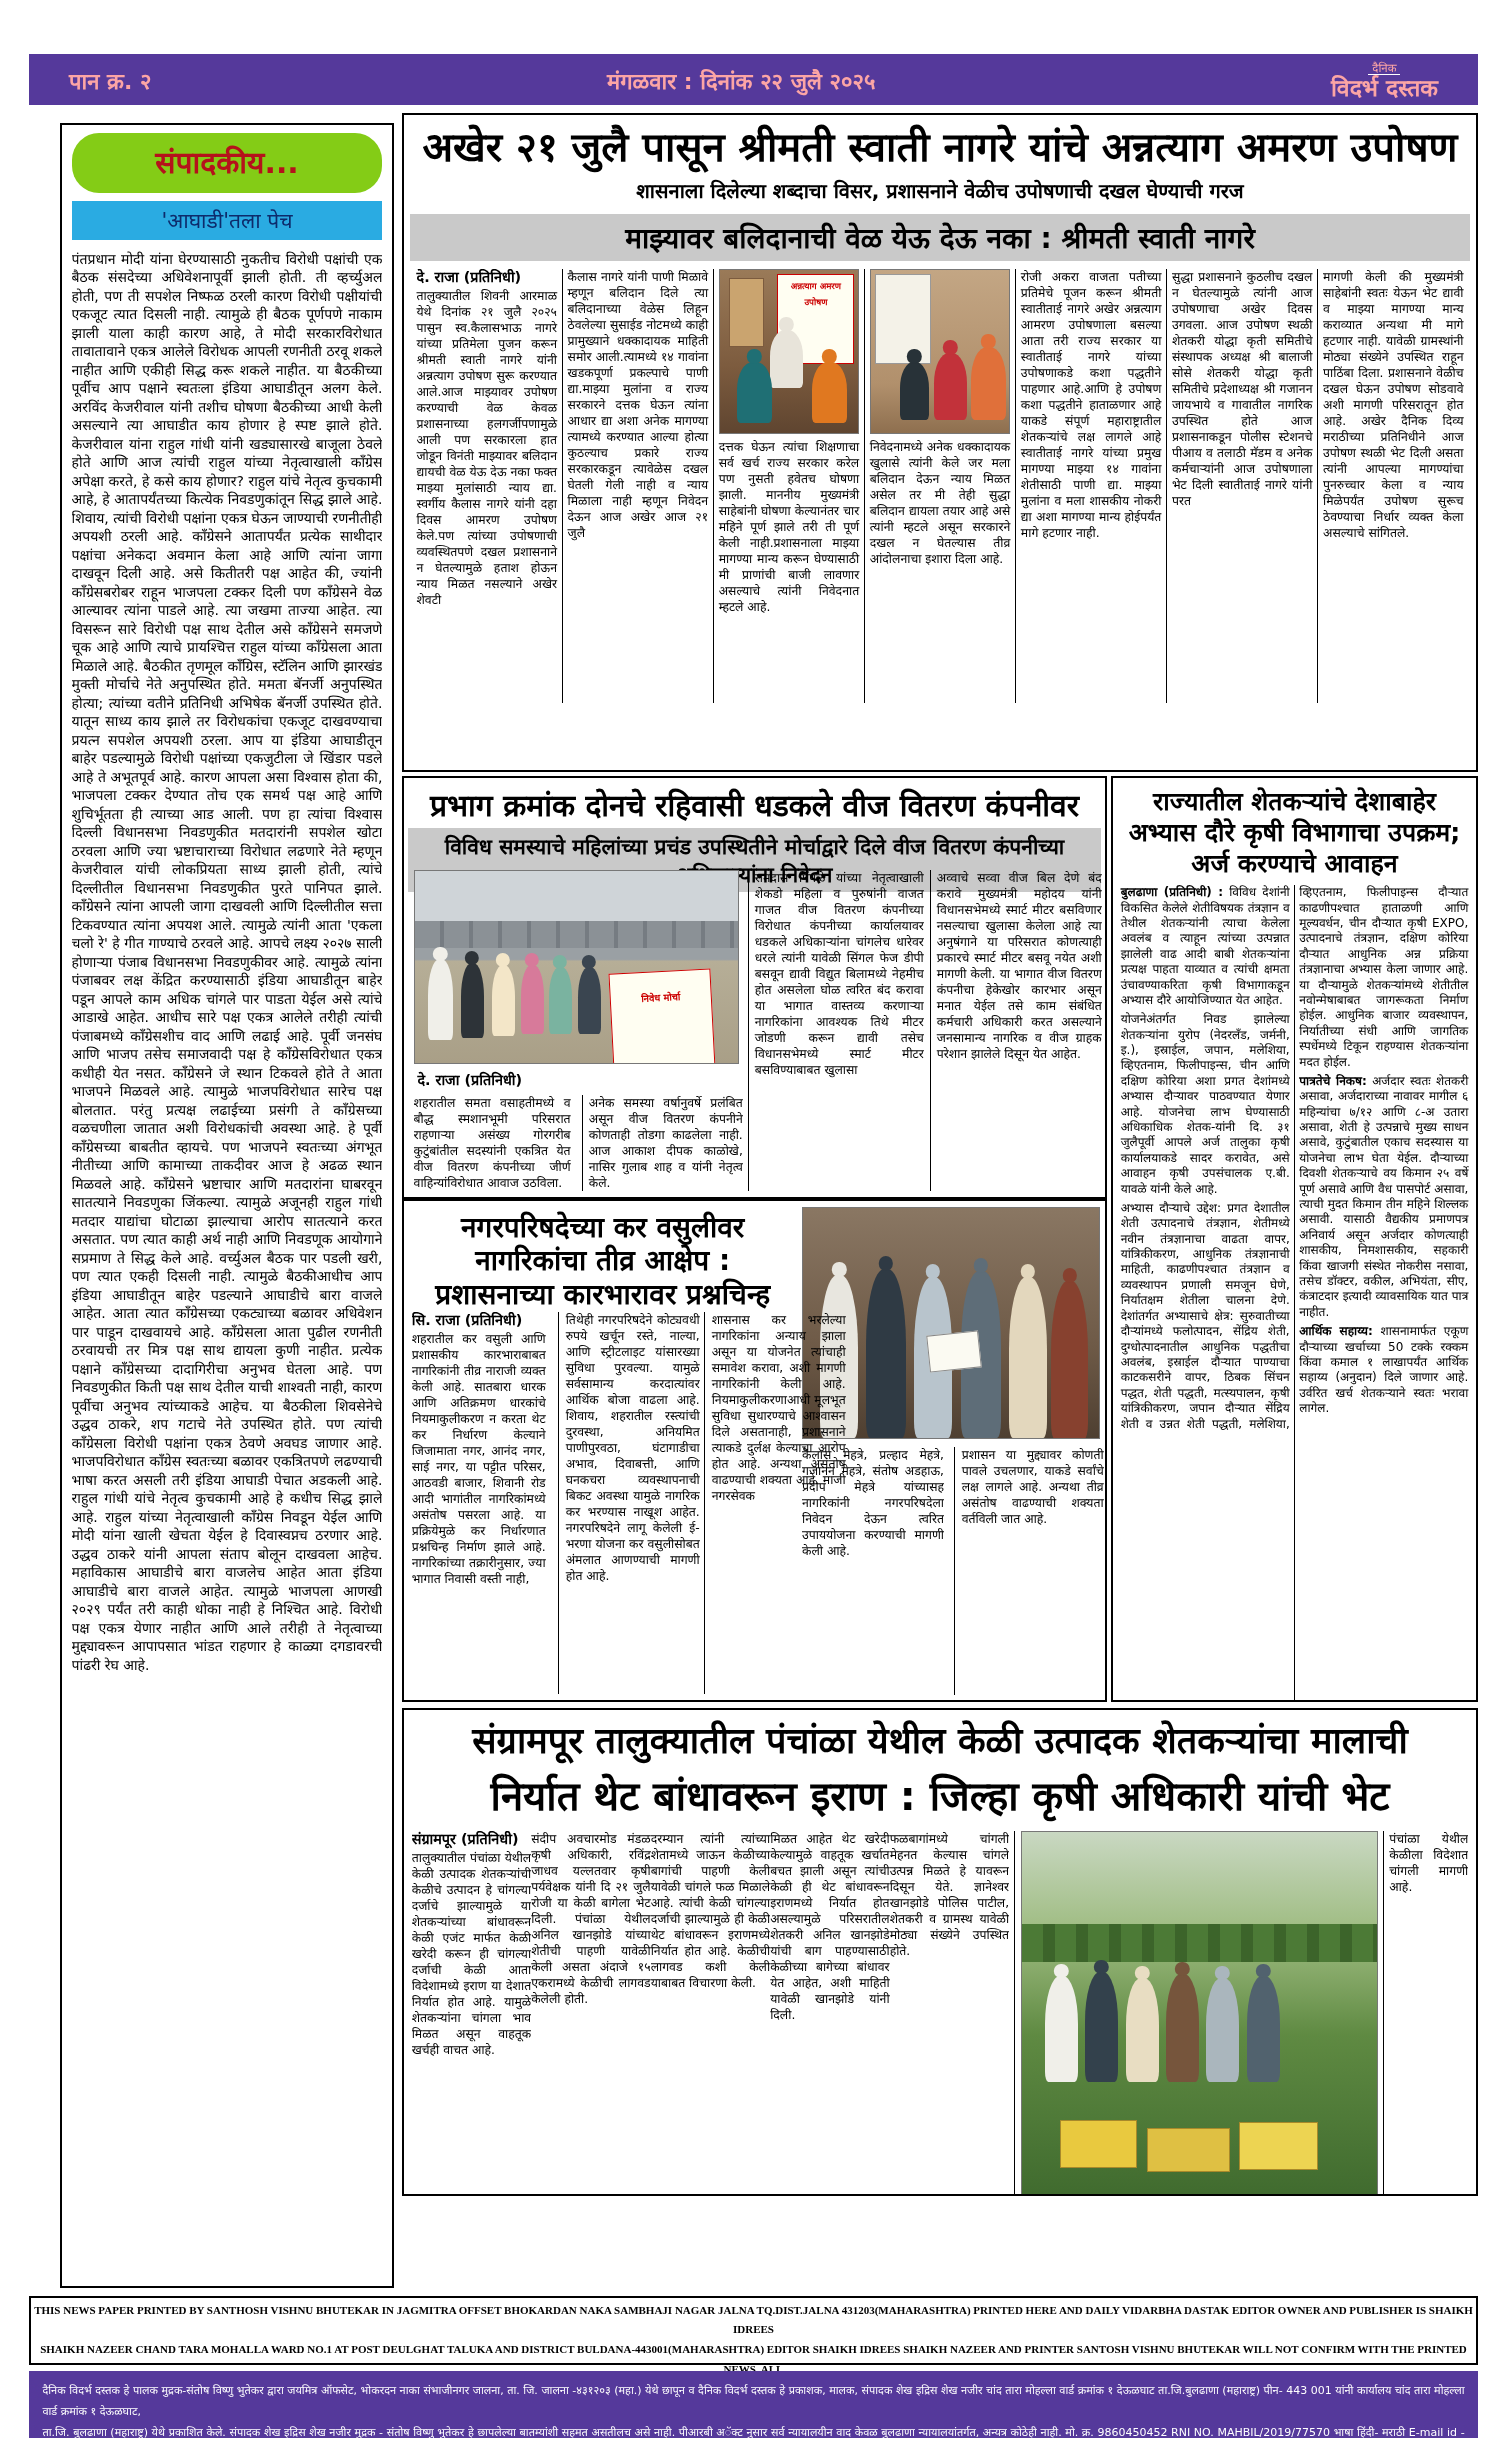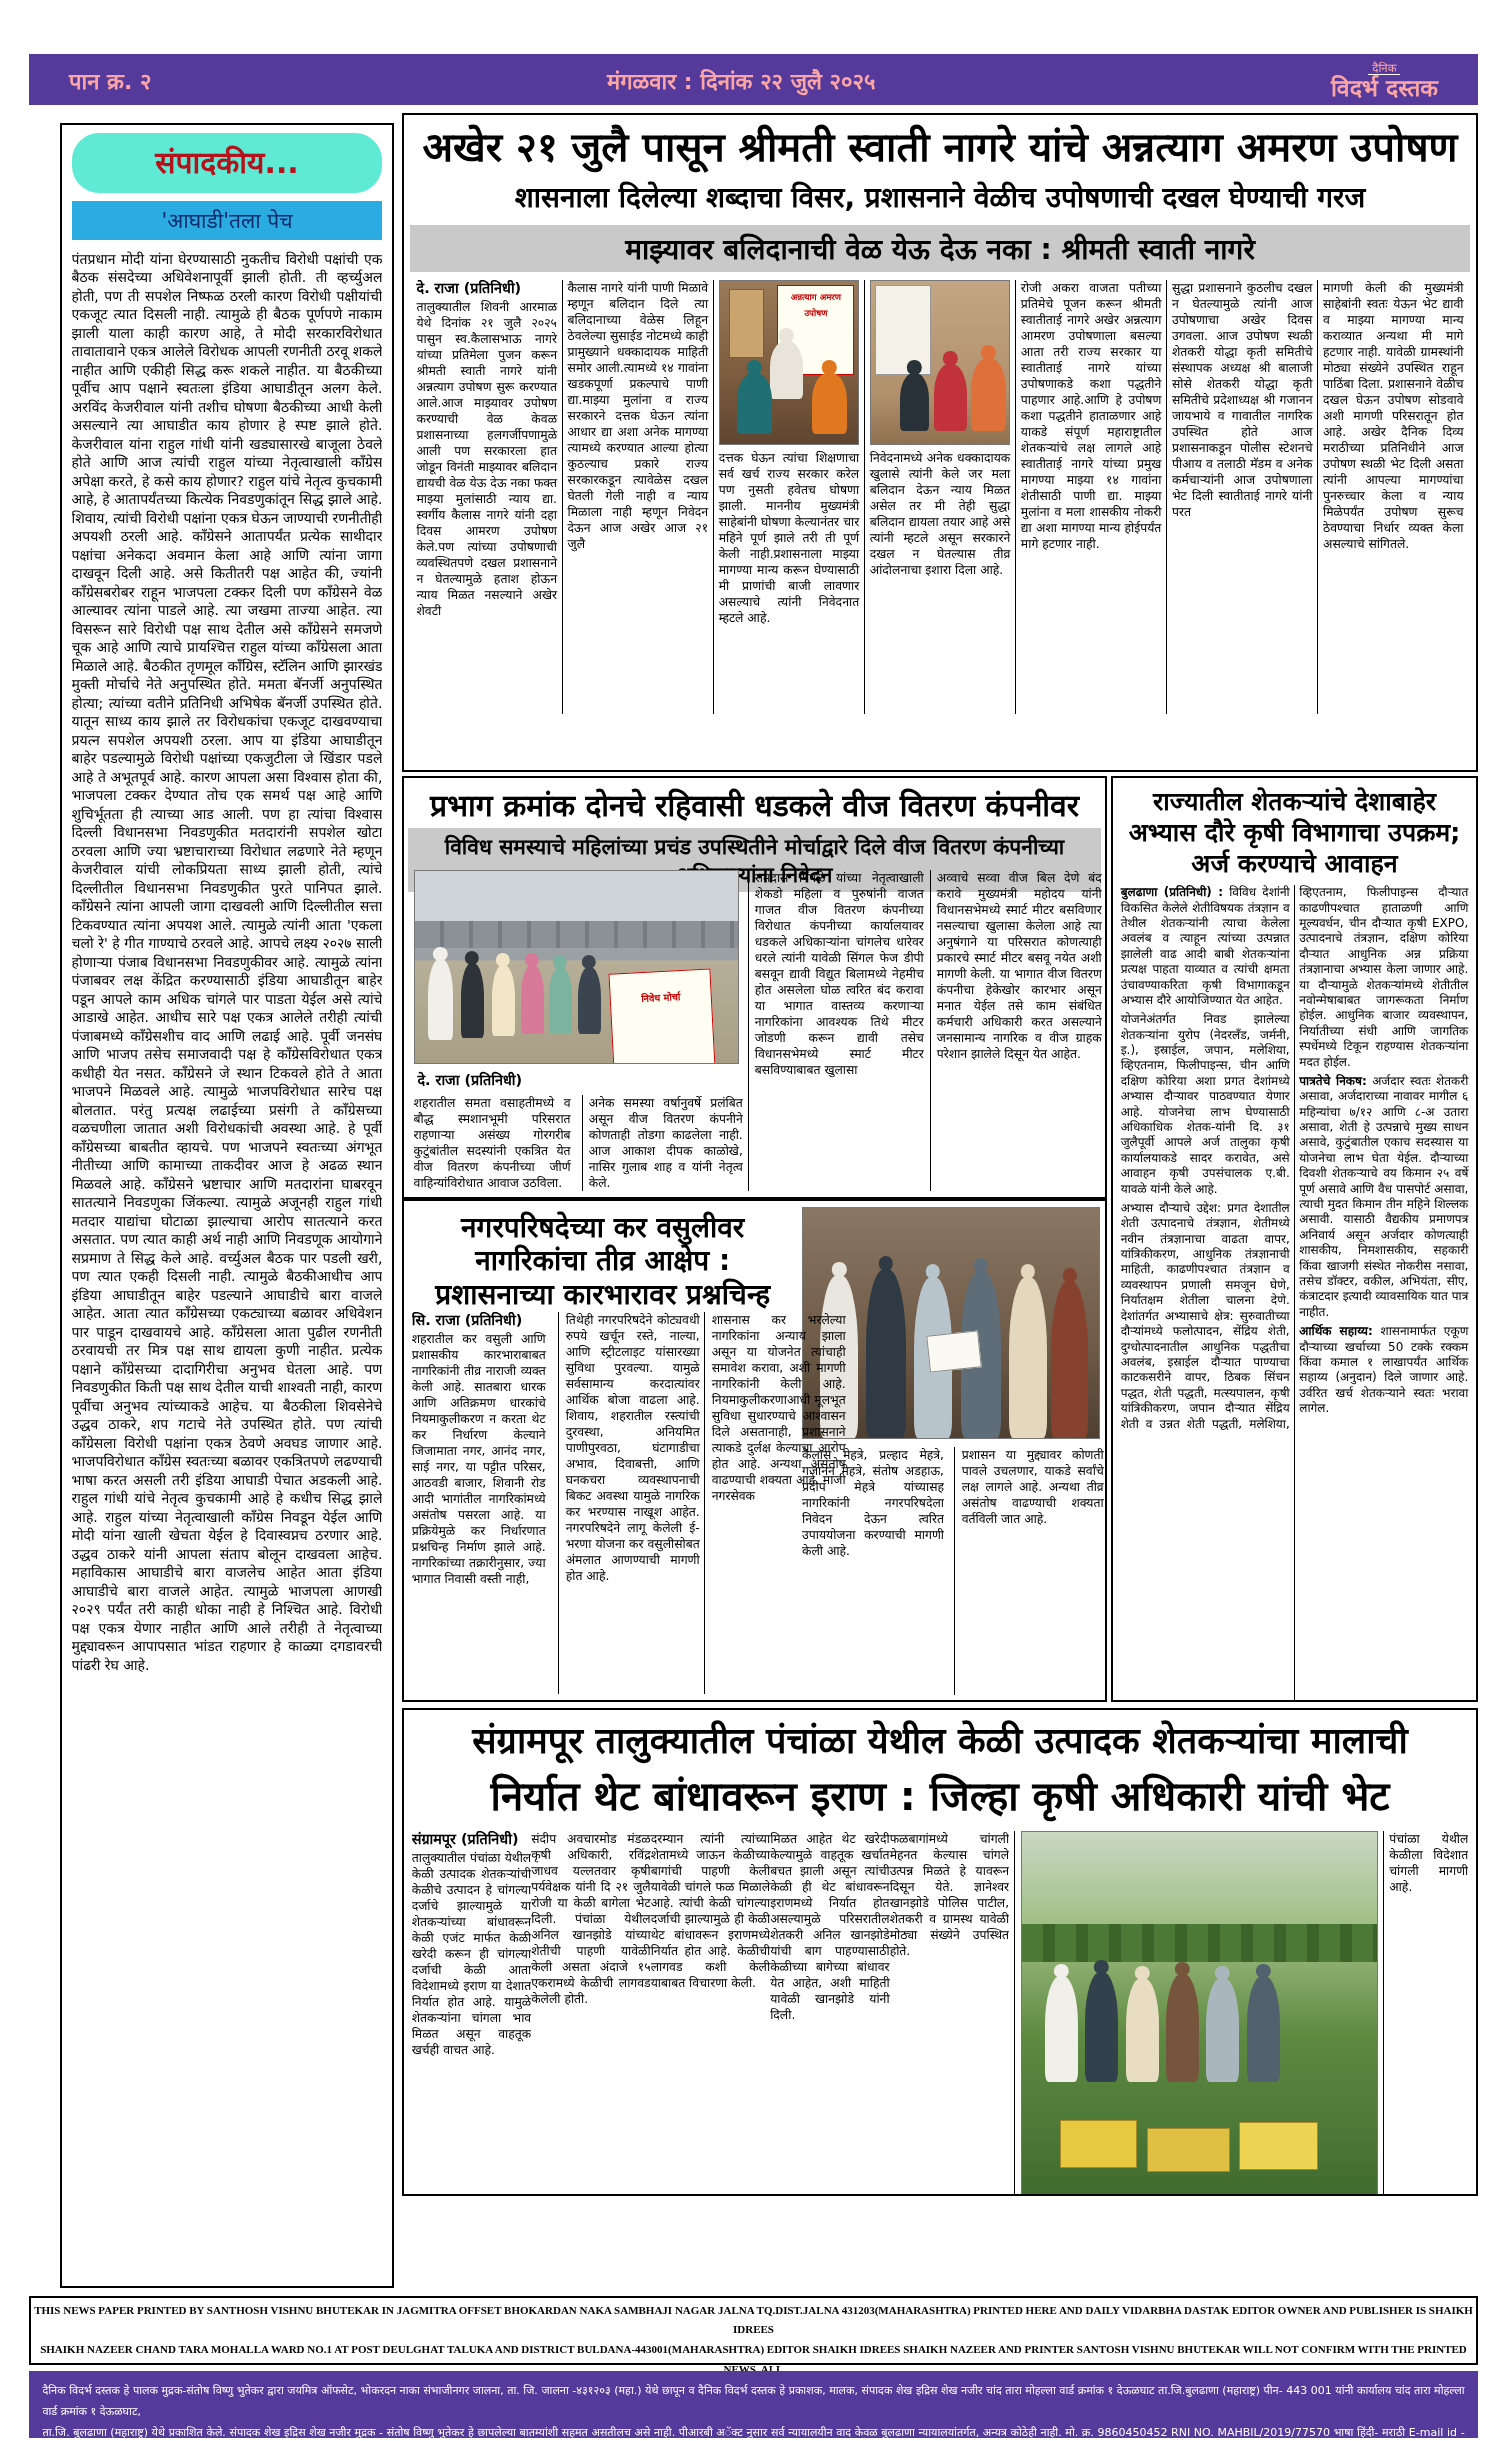--- a/index.html
+++ b/index.html
@@ -10,21 +10,21 @@
             color:#fca5a5;display:flex;align-items:center;justify-content:space-between;
             padding:0 40px;box-sizing:border-box;}
   .m-page{font-size:22px;font-weight:700;}
   .m-date{font-size:22px;font-weight:700;}
   .m-brand{text-align:center;line-height:1.05;}
   .m-brand .top{font-size:11.5px;display:inline-block;border-bottom:1px solid #fff;padding:0 3.8px;}
   .m-brand .main{font-size:23px;font-weight:800;}
   
   .editorial{position:absolute;left:60px;top:123px;width:334px;height:2165px;border:2.9px solid #000;
              box-sizing:border-box;padding:7.7px 9.6px;overflow:hidden;}
-  .ed-pill{background:#5eead4;border-radius:27px;text-align:center;font-size:30px;font-weight:800;
+  .ed-pill{background:#84cc16;border-radius:27px;text-align:center;font-size:30px;font-weight:800;
            color:#b5121b;padding:8.6px 0 10.6px;}
   .ed-blue{background:#2aabe2;margin-top:7.7px;text-align:center;font-size:21px;font-weight:400;
            color:#0d2b6b;padding:5.8px 0;}
   .ed-body{margin-top:9.6px;font-size:14px;line-height:18.5px;text-align:justify;height:1998px;overflow:hidden;}
   
   .art{position:absolute;border:2.9px solid #000;box-sizing:border-box;background:#fff;overflow:hidden;}
   .band{background:#c9c9c9;font-weight:800;text-align:center;}
   .byline{font-weight:800;font-size:14.4px;margin-bottom:2.9px;}
   .cols{display:flex;}
   .cols>.col{flex:1;padding:0 4.8px;}
@@ -32,21 +32,21 @@
   .col, .txt{font-size:12.3px;line-height:16px;text-align:justify;overflow:hidden;}
   
   .photo{position:relative;overflow:hidden;border:1px solid #777;box-sizing:border-box;}
   .person{position:absolute;border-radius:45% 45% 10% 10%;}
   .person:before{content:"";position:absolute;top:-12.5px;left:50%;transform:translateX(-50%);
                  width:14.4px;height:14.4px;border-radius:50%;background:inherit;}
   .banner{position:absolute;background:#fffef2;border:1px solid #c00;color:#c00;font-weight:800;
           text-align:center;overflow:hidden;}
   
   .a1-h1{font-size:40px;font-weight:800;text-align:center;line-height:1.12;padding:9.6px 7.7px 0;}
-  .a1-h2{font-size:28px;font-weight:800;text-align:center;padding-top:7.7px;}
+  .a1-h2{font-size:20px;font-weight:800;text-align:center;padding-top:7.7px;}
   .a1-band{margin:9.6px 5.8px 0;font-size:28px;padding:4.8px 0;}
   .a1-body{margin:7.7px 7.7px 0;height:434px;}
   .a1-body .photo{width:100%;height:165px;margin-bottom:4.8px;}
   
   .v-h{position:absolute;left:0;top:5.8px;width:100%;font-size:30px;font-weight:800;text-align:center;}
   .v-band{position:absolute;left:3.8px;right:3.8px;top:50px;font-size:21px;padding:3.8px 0;}
   .v-photo{position:absolute;left:9.6px;top:92px;width:325px;height:194px;}
   .v-by{position:absolute;left:13.4px;top:292px;}
   .v-ta{position:absolute;left:9.6px;top:317px;width:157px;height:96px;}
   .v-tb{position:absolute;left:178px;top:317px;width:154px;height:96px;border-left:1px solid #000;padding-left:5.8px;}

